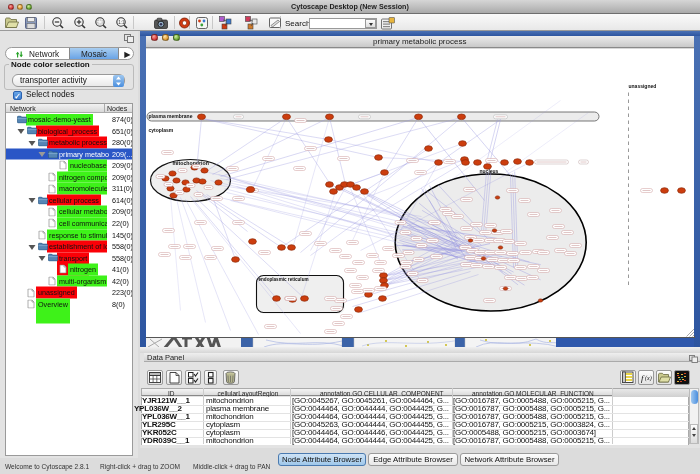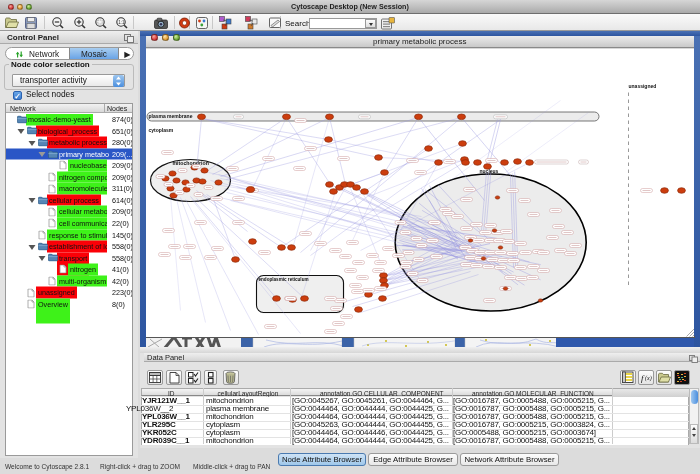--- a/index.html
+++ b/index.html
@@ -12,21 +12,21 @@
 #tbar{left:0;top:14px;width:700px;height:17px;background:linear-gradient(#fafafa,#e8e8e8);border-bottom:1px solid #9a9a9a}
 .tsep{position:absolute;top:2px;height:13px;width:1px;background:#c8c8c8}
 
 #cp{left:0;top:31px;width:138px;height:427px;background:#e3e3e3}
 #cph{left:0;top:0;width:138px;height:13px;background:linear-gradient(#efefef,#d4d4d4);border-bottom:1px solid #aaa;font-size:8px;font-weight:bold;color:#222;line-height:13px;padding-left:7px}
 .tabwrap{left:5px;top:16px;width:129px;height:13px;background:#fff;border:1px solid #9a9a9a;border-radius:7px;overflow:hidden}
 .seg{position:absolute;top:0;height:13px;font-size:8.2px;line-height:13px;text-align:center;color:#222}
 
 .grp{left:4px;top:33px;width:130px;height:26px;border:1px solid #bbb;border-radius:3px}
 .grplab{left:9px;top:28.5px;background:#e3e3e3;padding:0 2px;font-size:8px;color:#111;font-weight:bold}
-.combo{left:12px;top:43px;width:113px;height:13px;background:linear-gradient(#fff,#e9e9e9);border:1px solid #999;border-radius:1px;font-size:8.2px;line-height:12px;padding-left:7px;color:#111}
+.combo{left:12px;top:43px;width:113px;height:13px;background:linear-gradient(#fff,#e9e9e9);border:1px solid #999;border-radius:6px;font-size:8.2px;line-height:12px;padding-left:7px;color:#111}
 .combobtn{position:absolute;right:0px;top:0px;width:11px;height:11.5px;background:linear-gradient(#9ec7f0,#4a8ede);border-radius:2px;margin:0.2px}
 .cb{left:13px;top:59.5px;width:9px;height:9px;background:linear-gradient(#6aa7e8,#3c7cd0);border:1px solid #2b62b0;border-radius:2px;color:#fff;font-size:8px;line-height:9px;text-align:center;font-weight:bold}
 .cblab{left:26px;top:58px;font-size:8.4px;color:#111}
 
 #treebox{left:5px;top:72px;width:128px;height:353px;background:#fff;border:1px solid #9a9a9a}
 #treehdr{left:0;top:0;width:126px;height:9px;background:linear-gradient(#f2f2f2,#d8d8d8);border-bottom:1px solid #aaa;font-size:7px;color:#222}
 #treerows{left:0;top:9.5px;width:126px;height:341px;overflow:hidden}
 
 #desk{left:140px;top:31px;width:560px;height:322px;background:#d8d8d8}
 .bord{position:absolute;background:linear-gradient(#4a71b4,#2d55a0)}
@@ -145,21 +145,20 @@
 <svg class="abs" style="left:381px;top:2.5px" width="14" height="13" viewBox="0 0 14 13">
         <rect x="0.5" y="2" width="10" height="10" rx="1" fill="#f0f0f0" stroke="#555" stroke-width="0.8"></rect>
         <rect x="2" y="4" width="7" height="1.2" fill="#888"></rect>
         <rect x="2" y="6.5" width="7" height="1.2" fill="#888"></rect>
         <rect x="2" y="9" width="7" height="1.2" fill="#888"></rect>
         <rect x="8" y="0.5" width="5.5" height="5.5" rx="0.5" fill="#e8b53d" stroke="#555" stroke-width="0.6"></rect>
       </svg>
 </div>
 
 <div class="abs" id="cp">
-  <div class="abs" id="cph">Control Panel</div>
   <svg class="abs" style="left:124px;top:2.5px" width="10" height="9" viewBox="0 0 10 9">
         <rect x="0.5" y="0.5" width="6" height="6" fill="none" stroke="#777" stroke-width="1"></rect>
         <rect x="3.5" y="2.5" width="6" height="6" fill="#eee" stroke="#777" stroke-width="1"></rect>
       </svg>
   <div class="abs tabwrap">
     <div class="seg" style="left:0;width:63px;padding-left:13px">Network</div>
     <div class="seg" style="left:63px;width:50px;background:linear-gradient(#a8cdf0,#5e9ce4);font-weight:normal;border-left:1px solid #888;border-right:1px solid #888">Mosaic</div>
     <div class="seg" style="left:114px;width:15px">▶</div>
   </div>
   <svg class="abs" style="left:15px;top:19px" width="9" height="9" viewBox="0 0 9 9">
@@ -959,21 +958,21 @@
 <div class="colline" style="left:290px"></div>
 <div class="colline" style="left:452px"></div>
     <div class="colline" style="left:612px"></div>
 <div class="trow" style="top:396.5px">
 <span style="left:142px;font-weight:bold">YJR121W__1</span>
 <span style="left:206px">mitochondrion</span>
 <span style="left:292px">[GO:0045267, GO:0045261, GO:0044464, G...</span>
 <span style="left:453px">[GO:0016787, GO:0005488, GO:0005215, G...</span>
     </div>
 <div class="trow" style="top:404.5px">
-<span style="left:126px;font-weight:normal">YPL036W__2</span>
+<span style="left:134px;font-weight:bold">YPL036W__2</span>
 <span style="left:206px">plasma membrane</span>
 <span style="left:292px">[GO:0044464, GO:0044444, GO:0044425, G...</span>
 <span style="left:453px">[GO:0016787, GO:0005488, GO:0005215, G...</span>
     </div>
 <div class="trow" style="top:412.5px">
 <span style="left:142px;font-weight:bold">YPL036W__1</span>
 <span style="left:206px">mitochondrion</span>
 <span style="left:292px">[GO:0044464, GO:0044444, GO:0044425, G...</span>
 <span style="left:453px">[GO:0016787, GO:0005488, GO:0005215, G...</span>
     </div>

